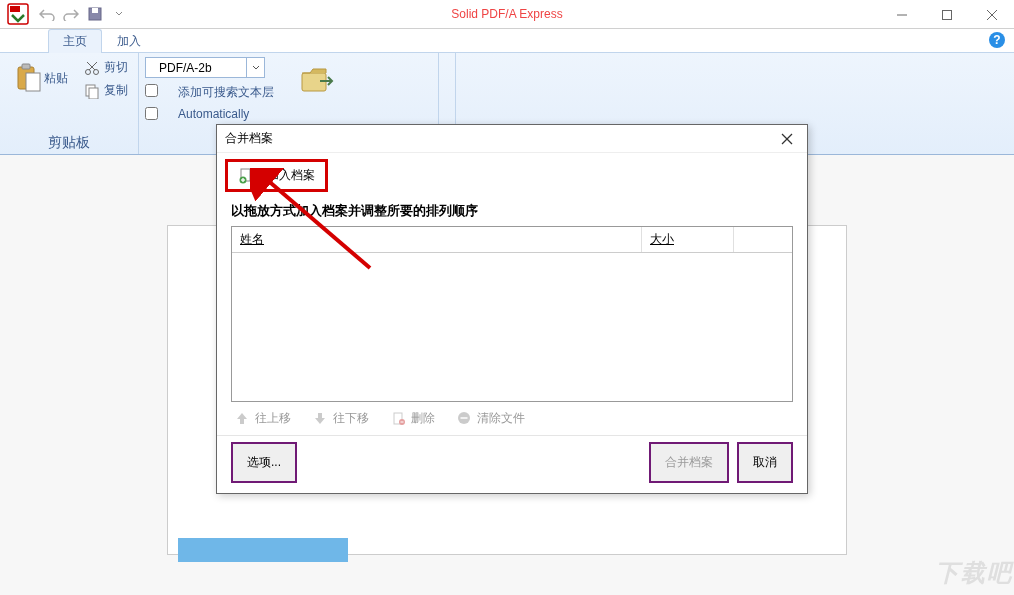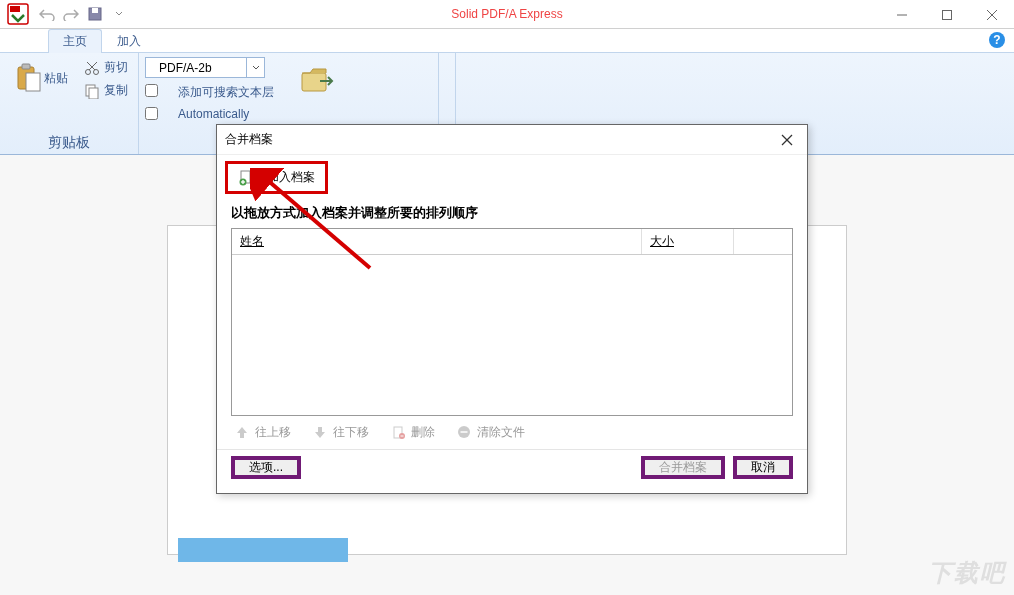--- a/index.html
+++ b/index.html
@@ -52,29 +52,29 @@
 .file-list-wrap { margin: 0 14px; border: 1px solid #999; height: 188px; background: #fff; text-decoration: underline; }
 .file-list-header { display: flex; border-bottom: 1px solid #ccc; font-size: 12px; }
 .file-list-header .col { padding: 4px 8px; border-right: 1px solid #e0e0e0; }
 .file-list-header .col.name { flex: 1; }
 .file-list-header .col.size { width: 92px; }
 .file-list-header .col.blank { width: 58px; border-right: none; }
 .dialog-actions { display: flex; gap: 22px; padding: 8px 18px; font-size: 12px; color: #999; }
 .dialog-actions .act { display: flex; align-items: center; gap: 4px; }
 .dialog-actions .act .icon { width: 16px; height: 16px; opacity: 0.5; }
 .dialog-footer { display: flex; padding: 6px 14px 10px 14px; gap: 8px; border-top: 1px solid #e5e5e5; }
-.dialog-footer .btn { height: 23px; padding: 0 14px; font-size: 12px; border: 4px solid #701a75; background: #efefef; display: flex; align-items: center; }
+.dialog-footer .btn { height: 41px; padding: 0 14px; font-size: 12px; border: 2px solid #701a75; background: #efefef; display: flex; align-items: center; }
 .dialog-footer .btn.disabled { color: #999; }
 .dialog-footer .spacer { flex: 1; }
 
 
 .anno-arrow { position: absolute; left: 250px; top: 168px; width: 140px; height: 110px; pointer-events: none; z-index: 50; }
 
 
-.watermark { position: absolute; right: 8px; bottom: 6px; font-size: 24px; color: rgba(150,150,150,0.25); font-style: italic; font-weight: bold; letter-spacing: 2px; pointer-events: none; }
+.watermark { position: absolute; right: 1px; bottom: 6px; font-size: 24px; color: rgba(150,150,150,0.25); font-style: italic; font-weight: bold; letter-spacing: 2px; pointer-events: none; }
 
 svg { display: block; }
 </style>
 </head>
 <body>
 
 <div class="titlebar">
   <div class="app-icon">
     <svg width="24" height="24" viewBox="0 0 24 24">
       <rect x="2" y="2" width="20" height="20" rx="2" fill="#fff" stroke="#c00" stroke-width="1.5"></rect>

